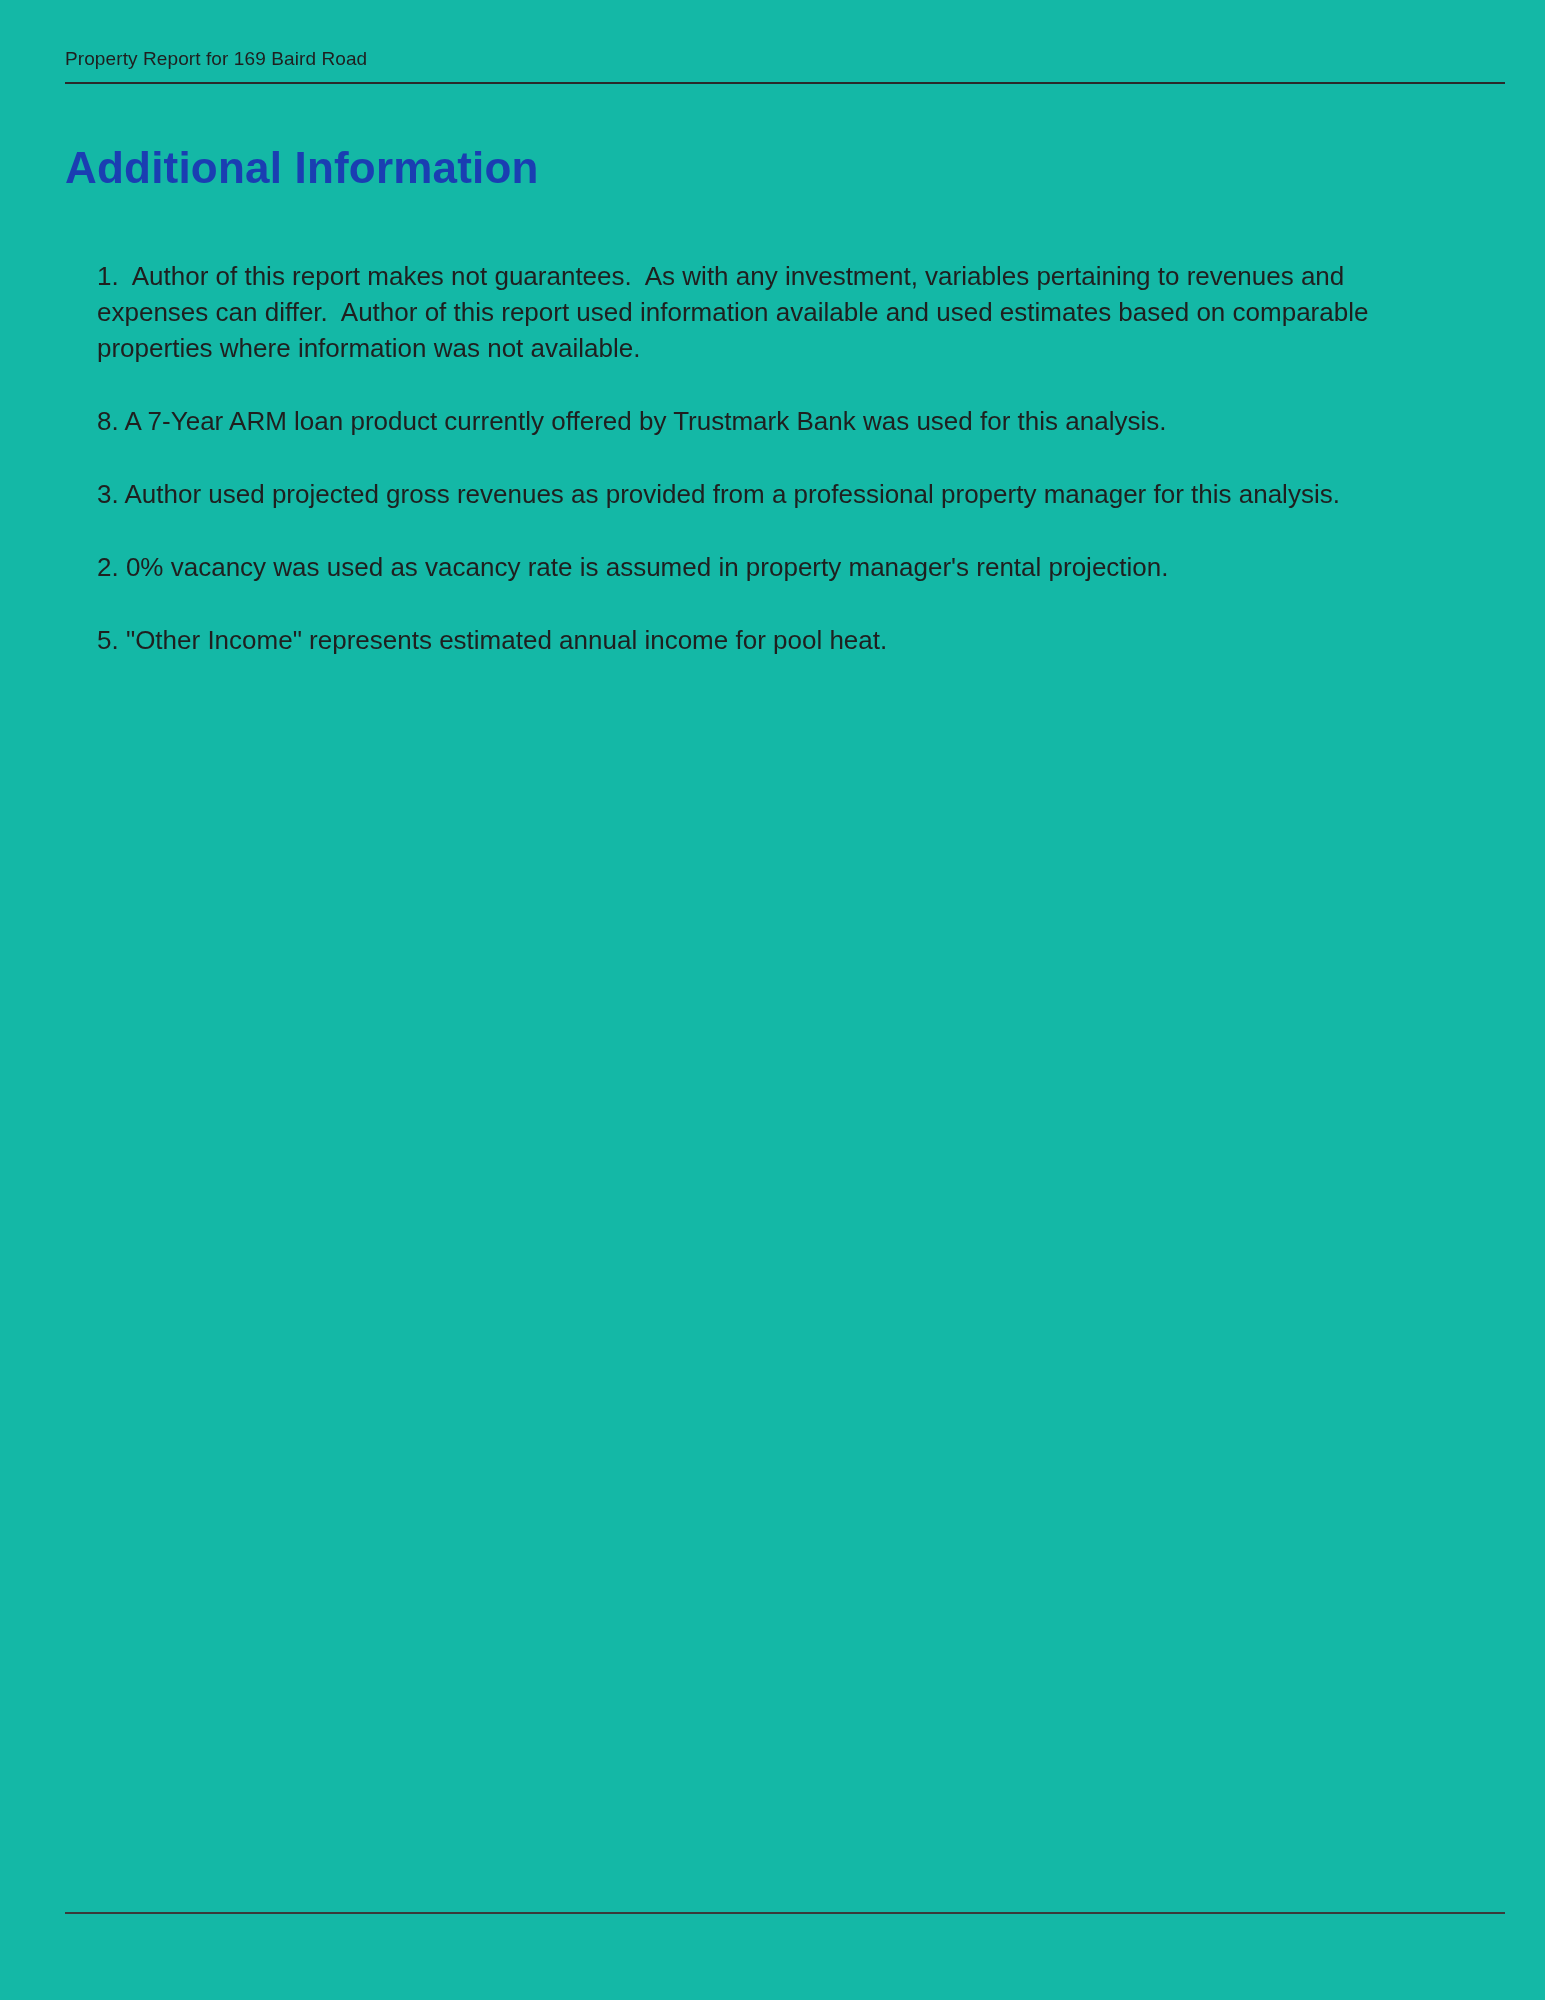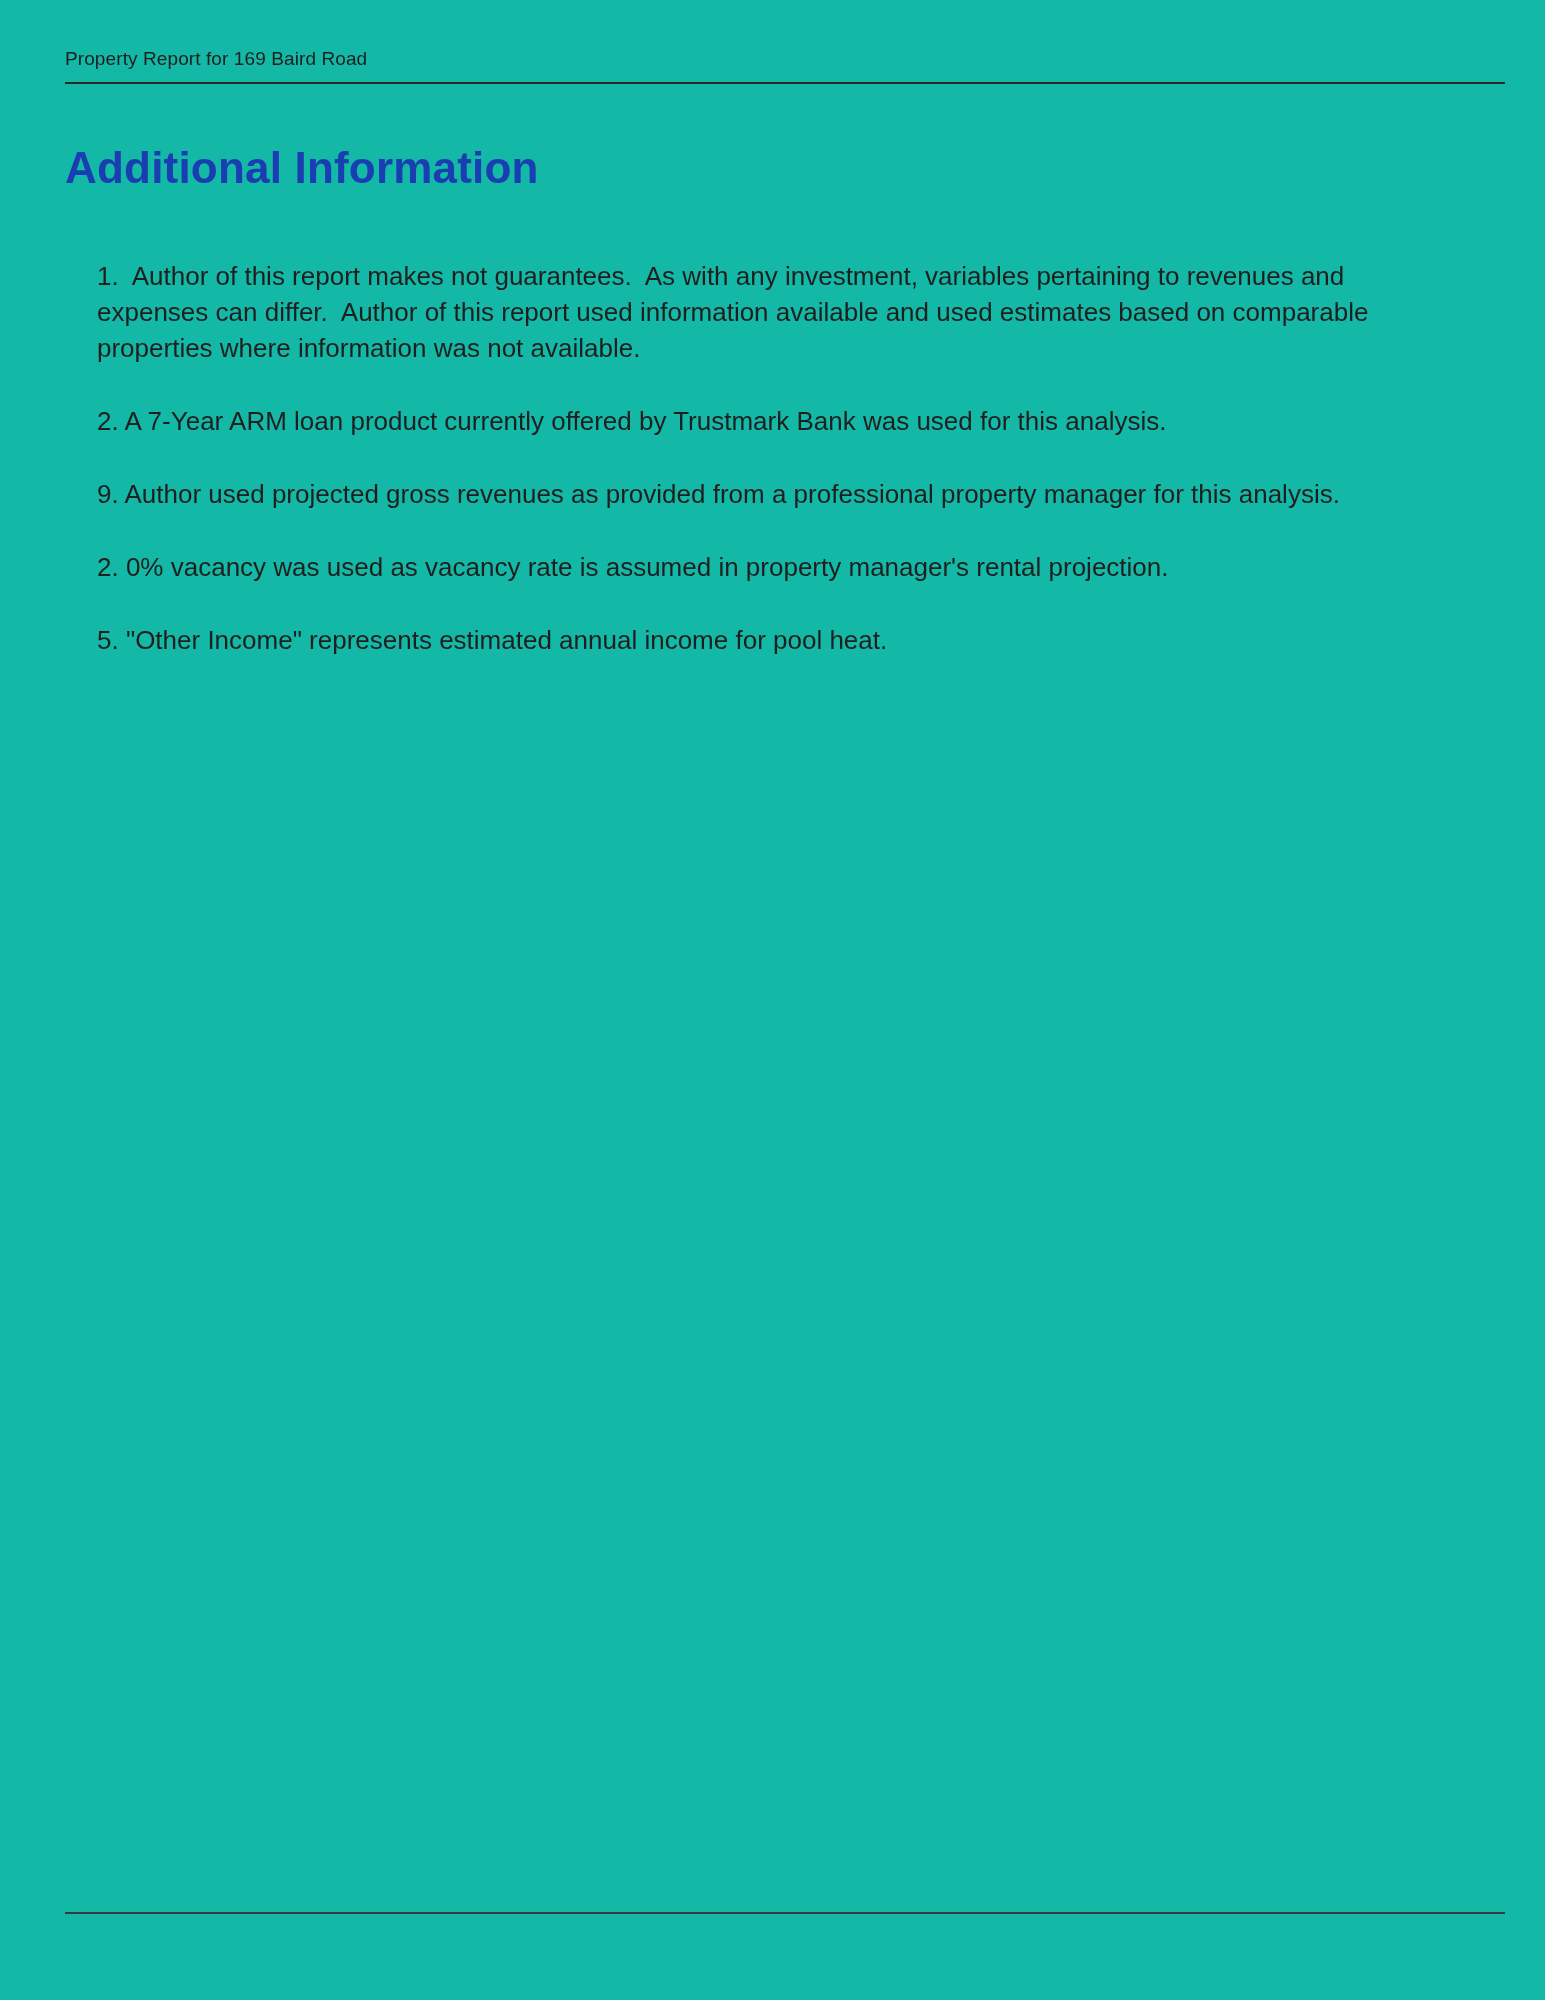--- a/index.html
+++ b/index.html
@@ -78,21 +78,21 @@
   <div class="header">
     <div class="header-title">Property Report for 169 Baird Road</div>
   </div>
 
   <div class="header-rule"></div>
 
   <div class="section-title">Additional Information</div>
 
   <div class="notes">
     <p class="note">1.  Author of this report makes not guarantees.  As with any investment, variables pertaining to revenues and expenses can differ.  Author of this report used information available and used estimates based on comparable properties where information was not available.</p>
-    <p class="note">2. A 7-Year ARM loan product currently offered by Trustmark Bank was used for this analysis.</p>
-    <p class="note">9. Author used projected gross revenues as provided from a professional property manager for this analysis.</p>
+    <p class="note">8. A 7-Year ARM loan product currently offered by Trustmark Bank was used for this analysis.</p>
+    <p class="note">3. Author used projected gross revenues as provided from a professional property manager for this analysis.</p>
     <p class="note">2. 0% vacancy was used as vacancy rate is assumed in property manager's rental projection.</p>
     <p class="note">5. "Other Income" represents estimated annual income for pool heat.</p>
   </div>
 
   <div class="footer-rule"></div>
 
 </div>
 
 </body></html>

